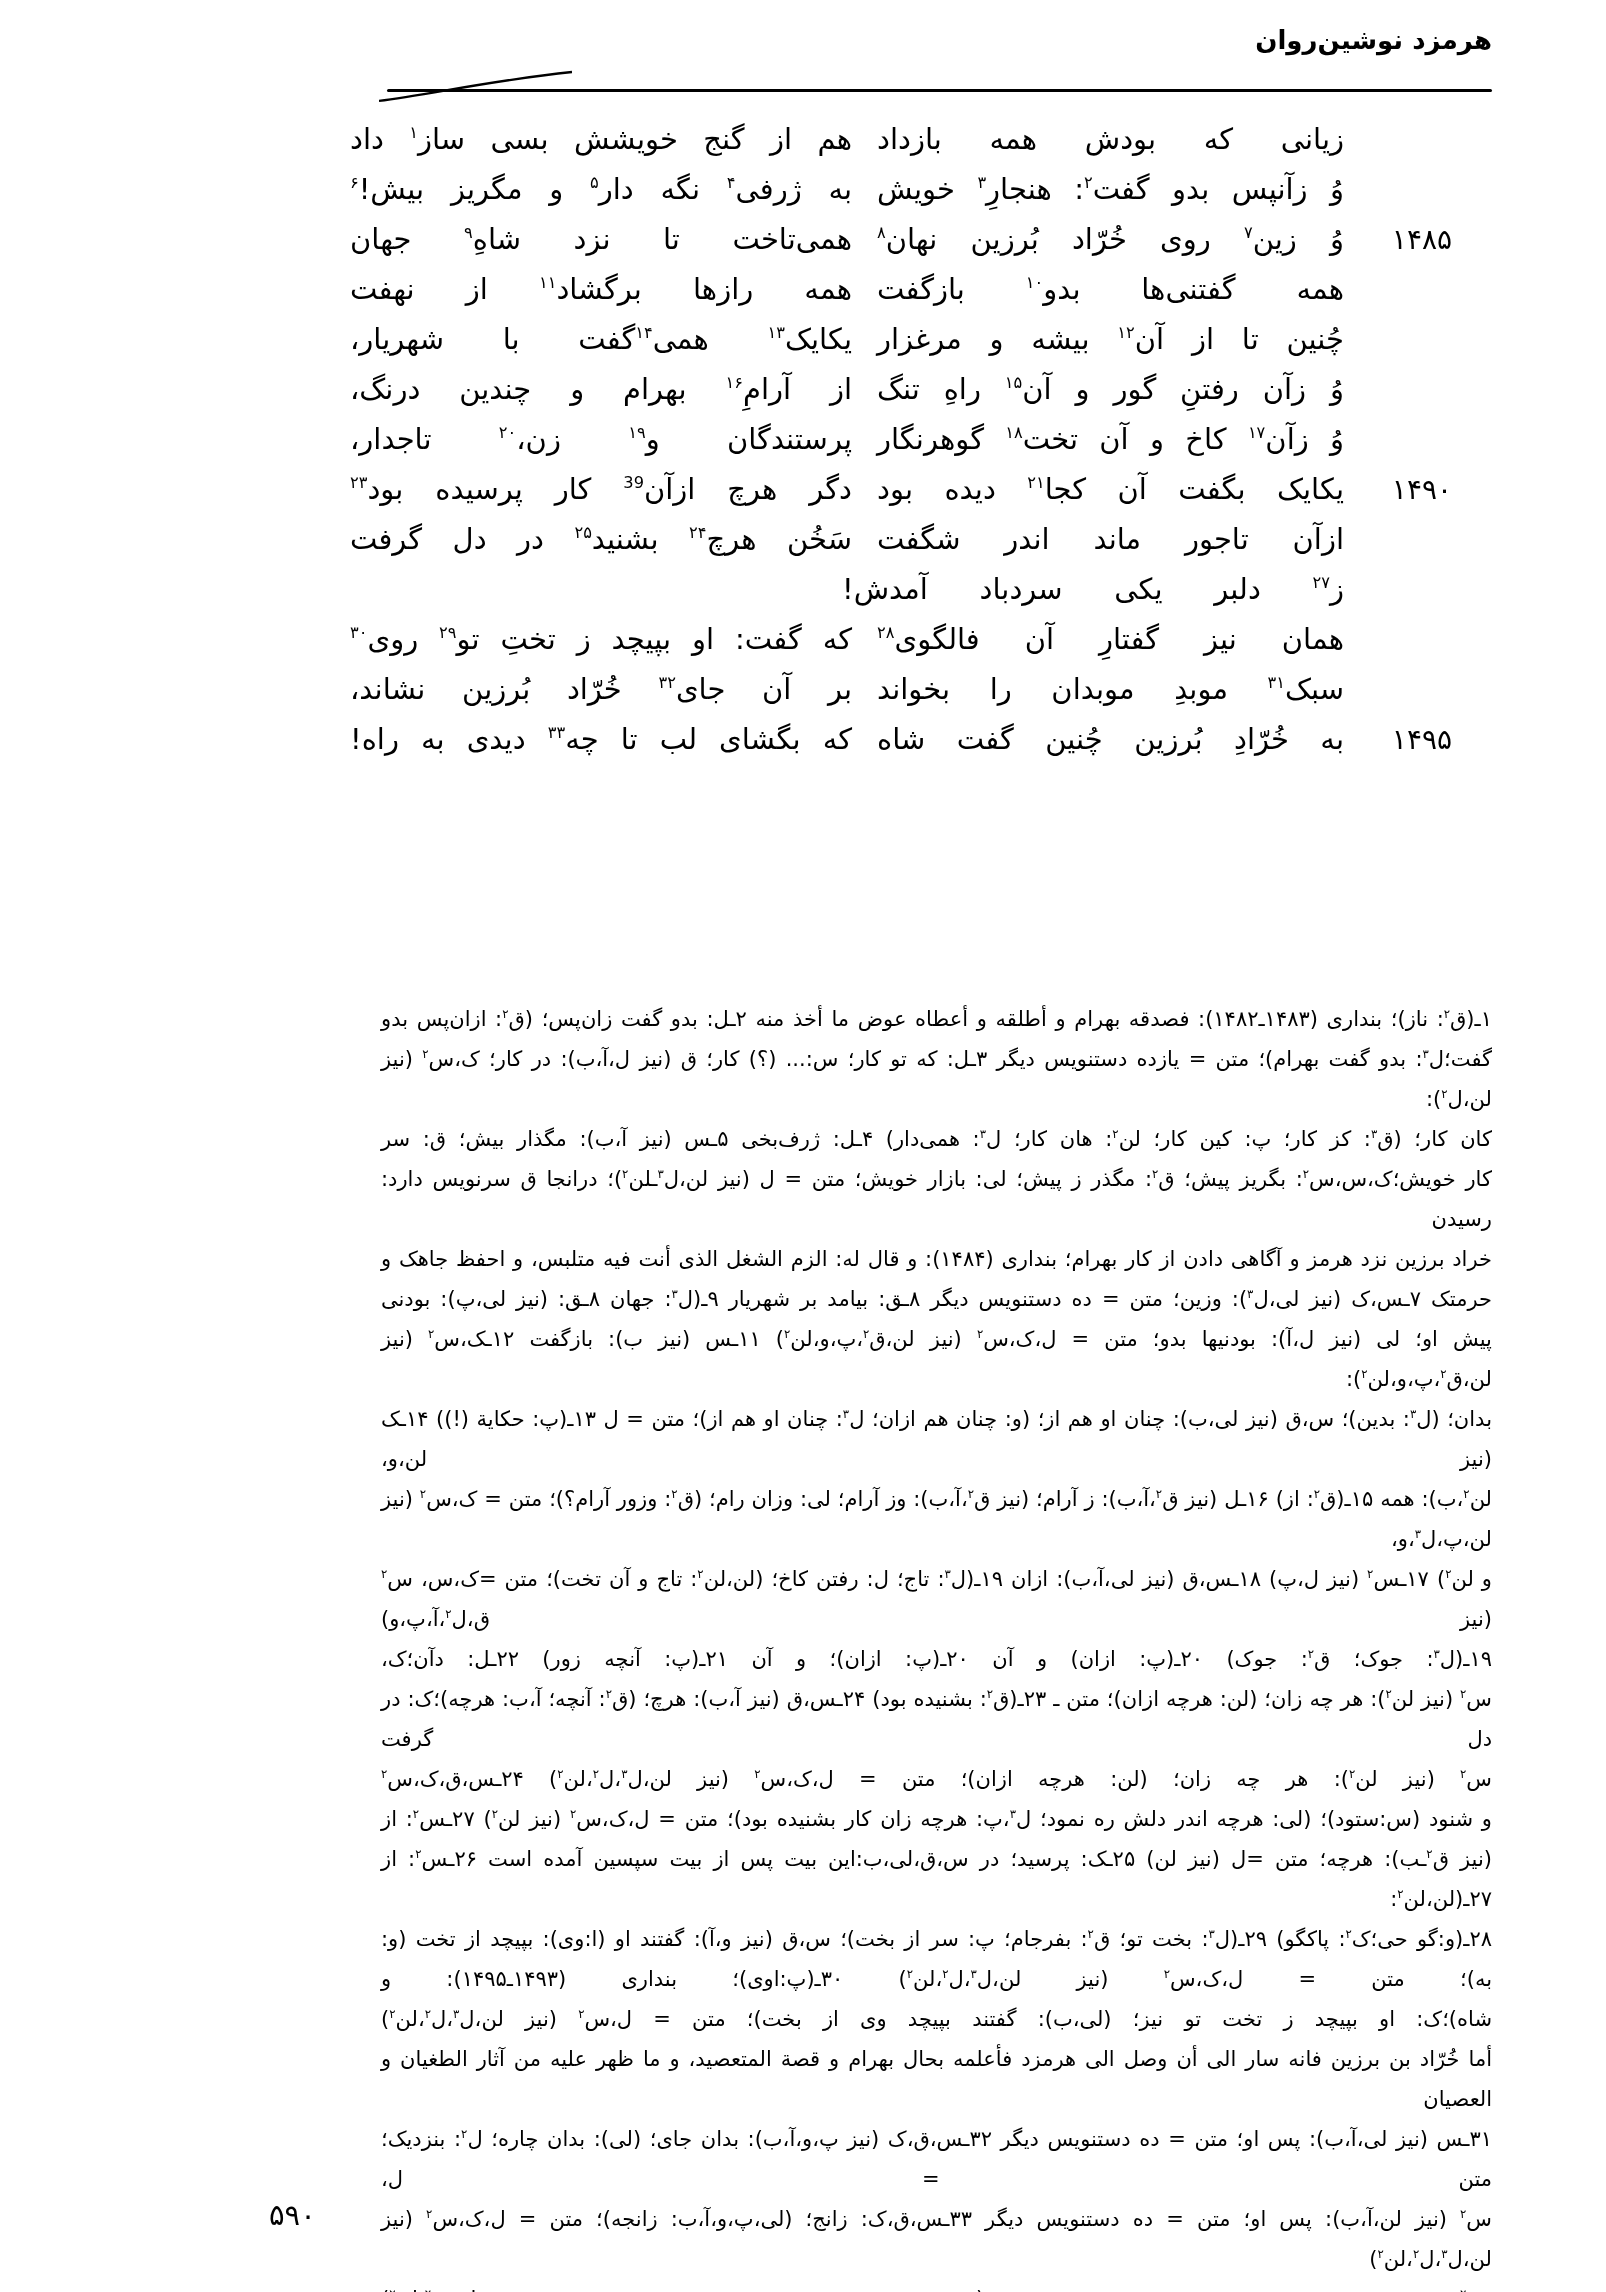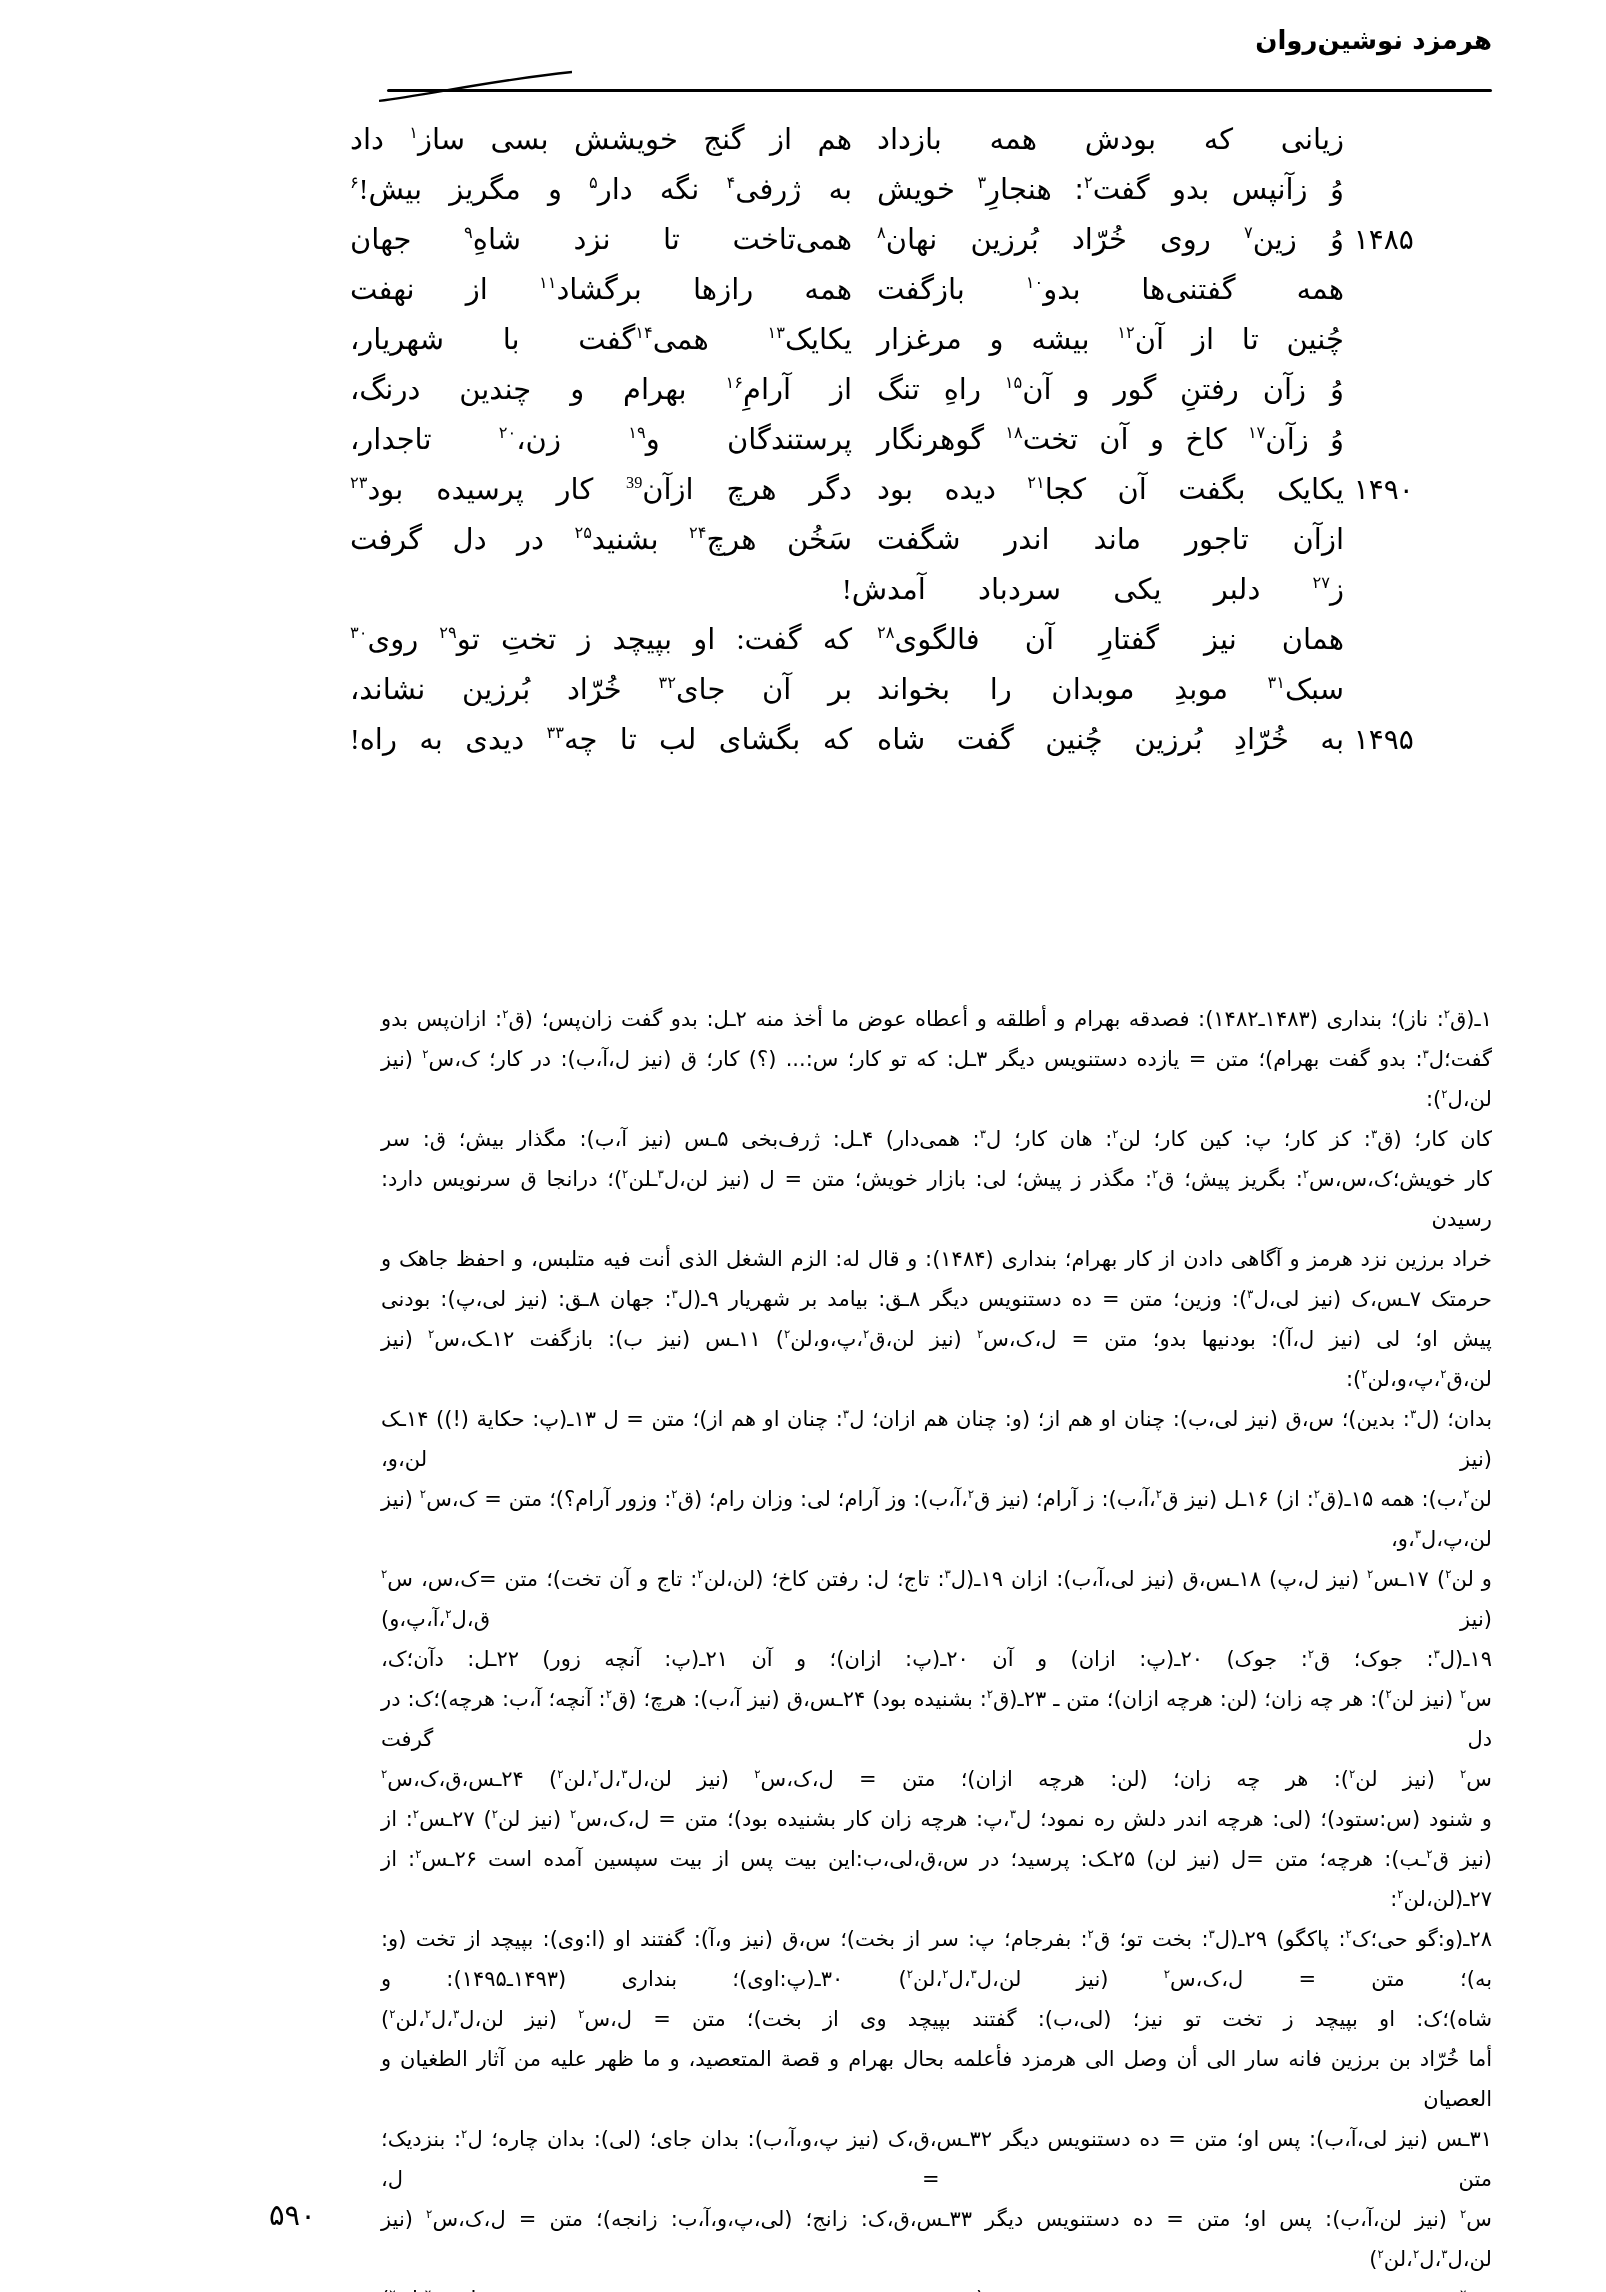--- a/index.html
+++ b/index.html
@@ -70,41 +70,40 @@
     flex-direction: row;
     align-items: baseline;
     justify-content: flex-start;
     height: 50px;
     font-size: 29px;
     white-space: nowrap;
   }
   .lineno {
     width: 108px;
     flex: 0 0 108px;
-    text-align: left;
+    text-align: right;
     font-size: 28px;
     padding-left: 9.7px;
     box-sizing: border-box;
     letter-spacing: 1px;
   }
   .hemi {
     flex: 0 0 auto;
     box-sizing: border-box;
   }
   .hemi.right {
     width: 492px;
     text-align: justify;
     text-align-last: justify;
     padding-left: 25px;
   }
   .hemi.left {
     width: 502px;
     text-align: justify;
     text-align-last: justify;
-    font-family: Liberation Serif, serif;
   }
   sup {
     font-size: 0.56em;
     vertical-align: super;
     line-height: 0;
     letter-spacing: 0;
   }
 
   
   .notes {

